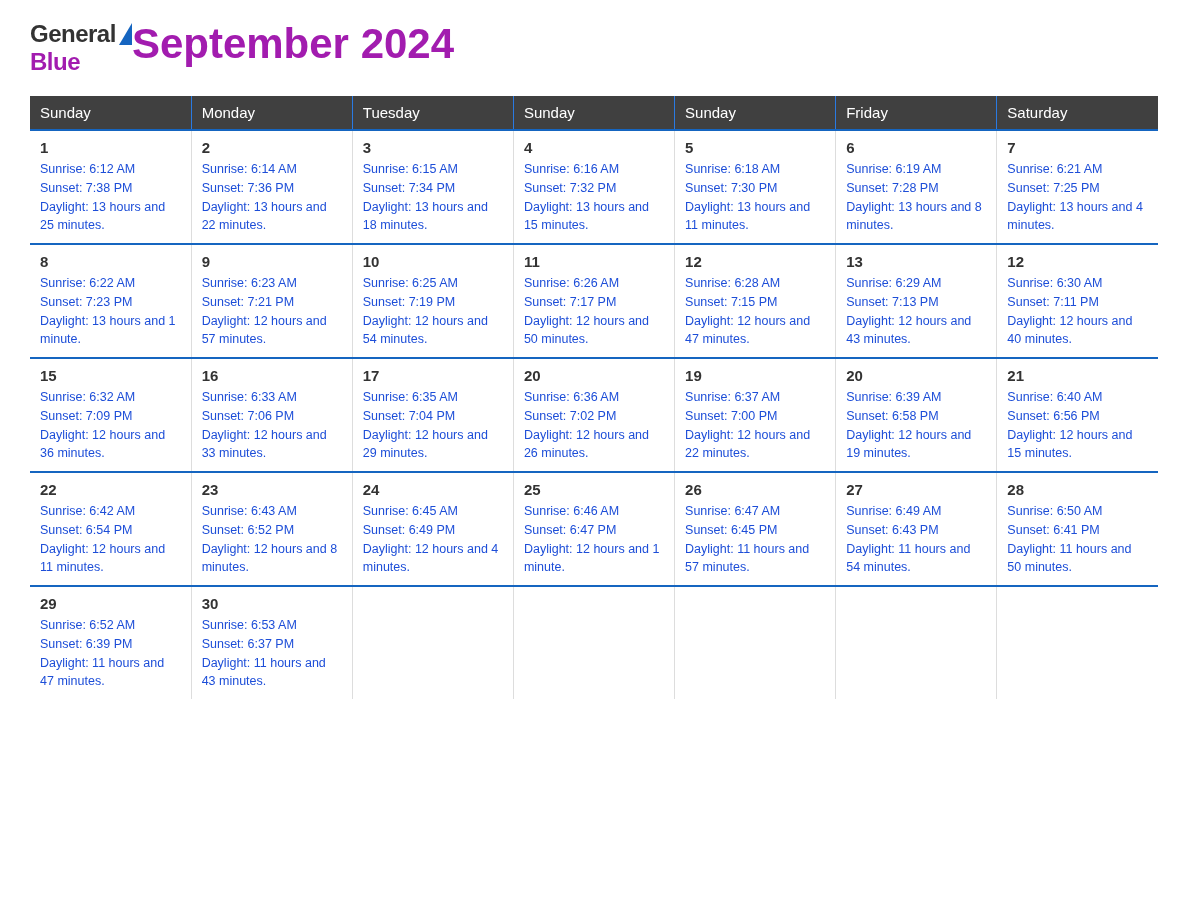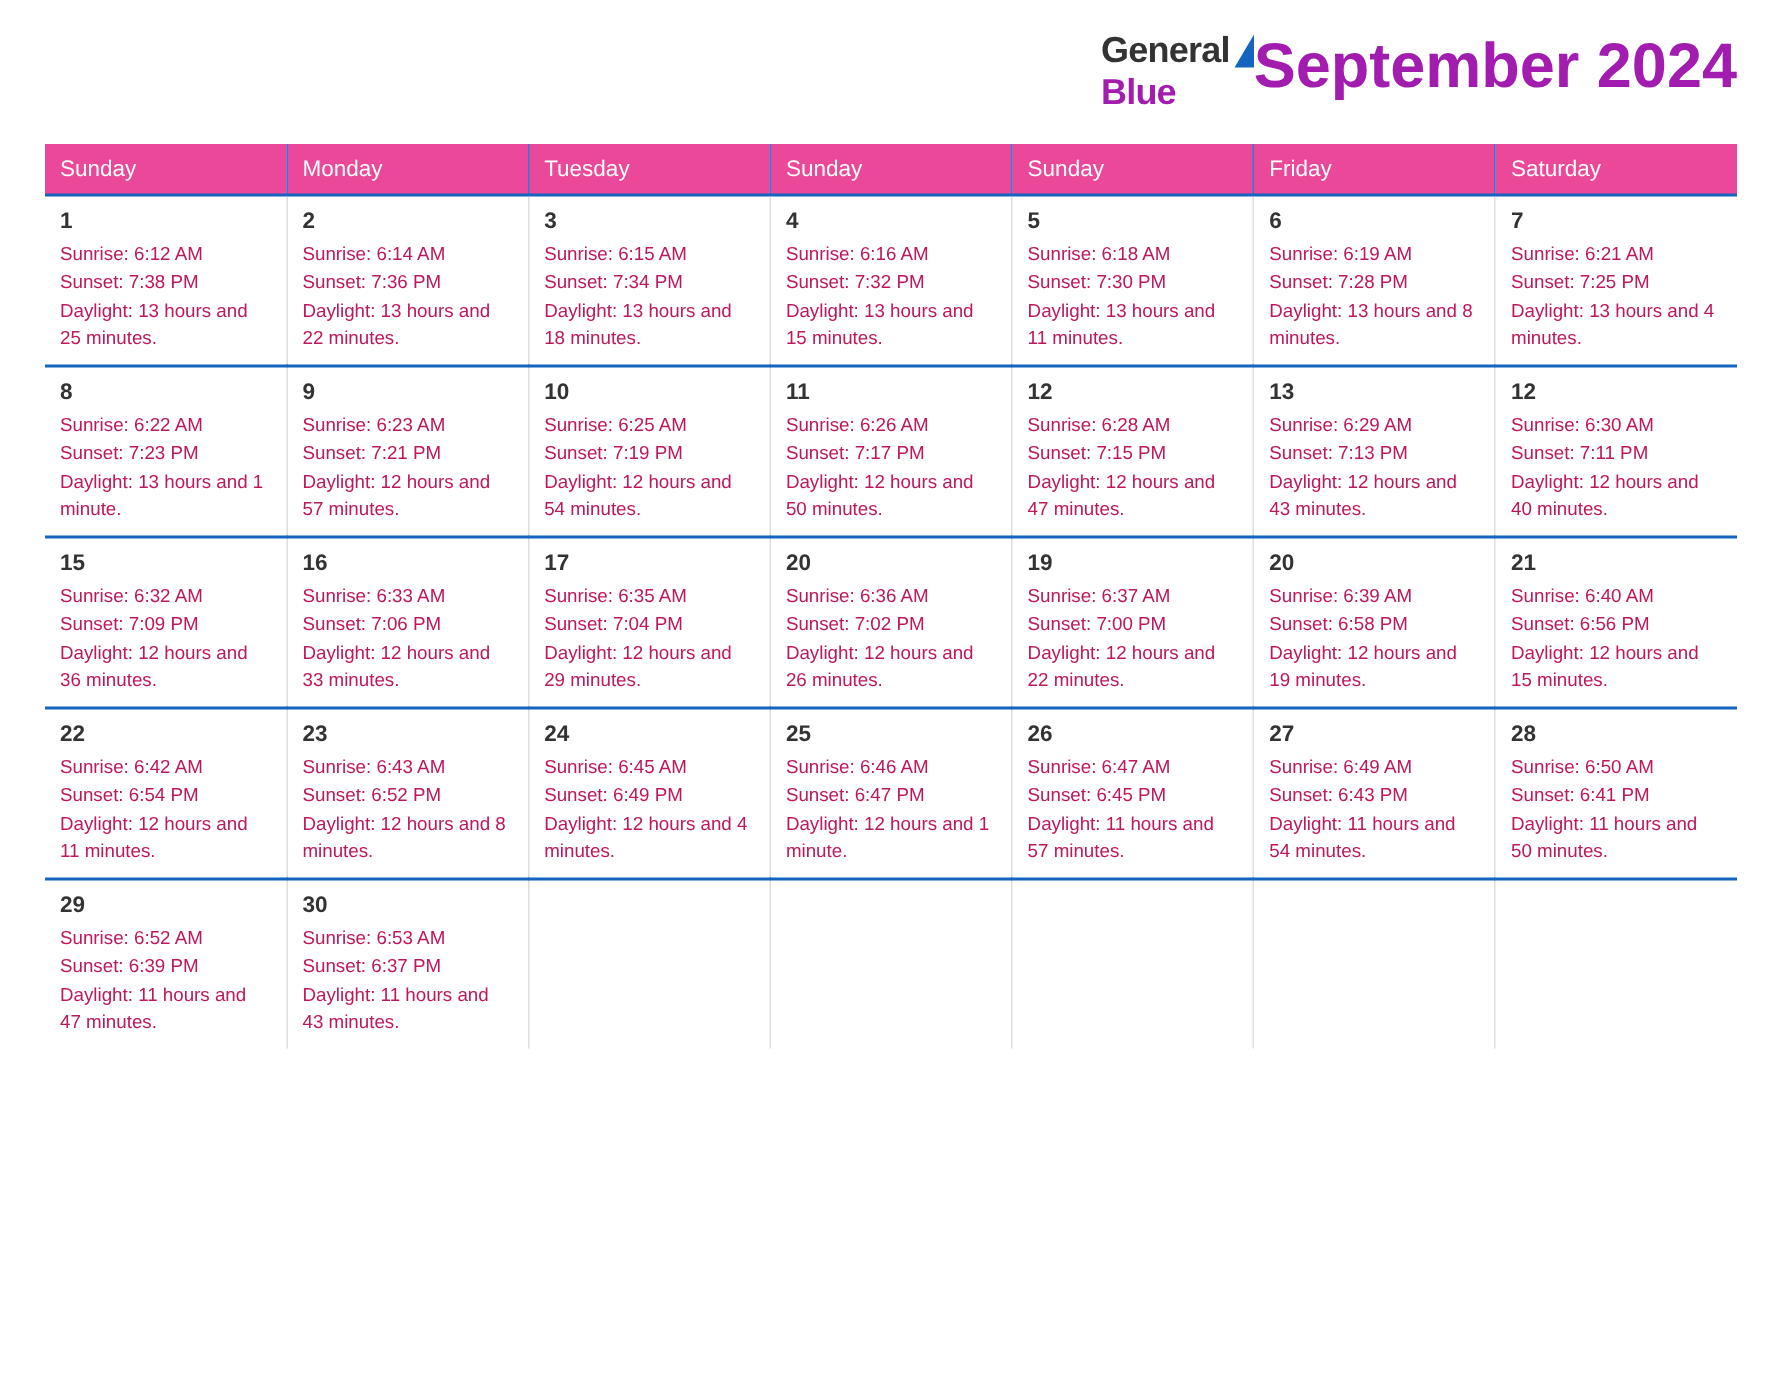--- a/index.html
+++ b/index.html
@@ -4,44 +4,43 @@
   <style>
     * { box-sizing: border-box; margin: 0; padding: 0; }
     body {
       font-family: Arial, sans-serif;
       background: #fff;
       padding: 20px 30px;
       color: #333;
     }
     .header {
       display: flex;
-      justify-content: flex-end;
+      justify-content: flex-start;
       align-items: flex-start;
       margin-bottom: 20px;
-      margin-left: 12px;
     }
     .title-block {
       text-align: right;
     }
     .title-month {
       font-size: 42px;
       font-weight: bold;
       color: #a21caf;
     }
     .title-location {
       font-size: 18px;
       color: #555;
       margin-top: 4px;
     }
     .calendar {
       width: 100%;
       border-collapse: collapse;
     }
     .calendar thead tr {
-      background-color: #ec4899;
+      background-color: #404040;
     }
     .calendar thead th {
       color: #fff;
       padding: 8px 10px;
       text-align: left;
       font-size: 15px;
       font-weight: normal;
       border-right: 1px solid #2a7ae2;
     }
     .calendar thead th:last-child {
@@ -65,21 +64,21 @@
       border-bottom: none;
     }
     .day-number {
       font-size: 15px;
       font-weight: bold;
       margin-bottom: 4px;
       display: block;
     }
     .day-info {
       font-size: 12.5px;
-      color: #be185d;
+      color: #1d4ed8;
       line-height: 1.5;
     }
     .empty-cell {
       background: #fff;
     }
     .logo-container {
       display: flex;
       flex-direction: column;
     }
     .logo-row1 {

